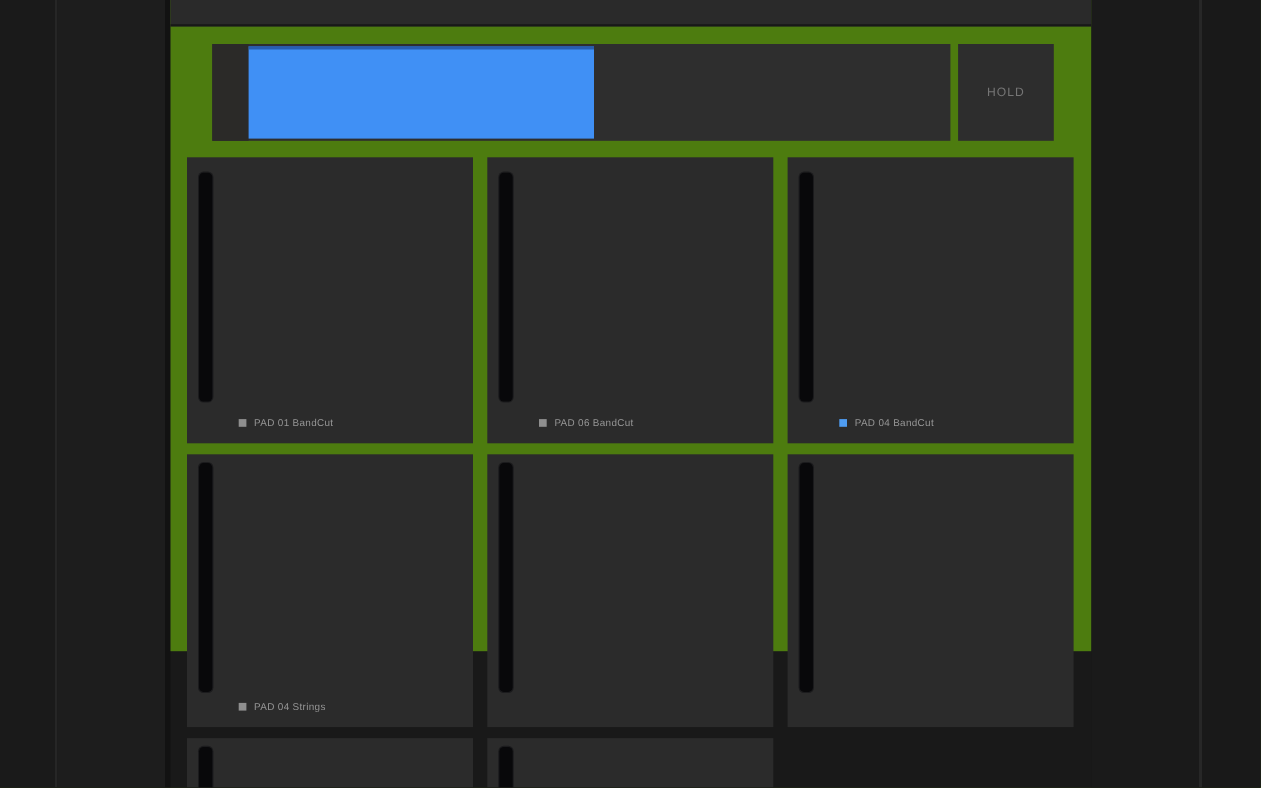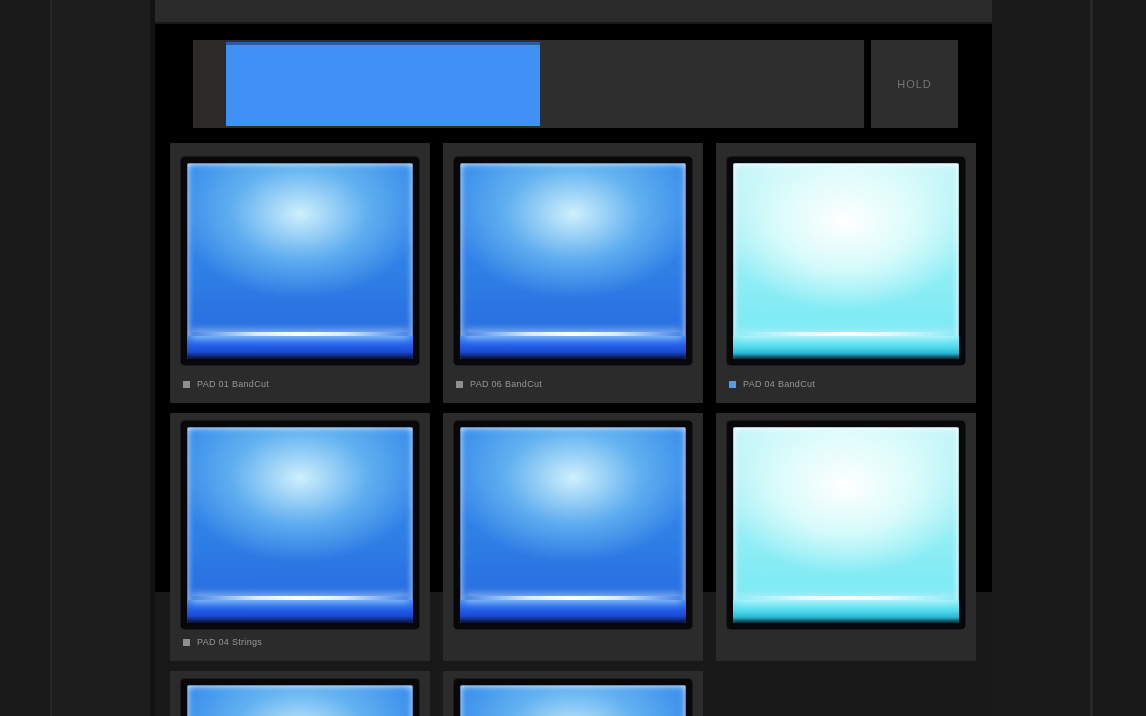--- a/index.html
+++ b/index.html
@@ -10,38 +10,38 @@
   .chrome{position:absolute;top:0;height:716px;}
   .chrome-left-outer{left:0;width:50px;background:#1a1a1a;}
   .seam-1{left:50px;width:2px;background:#262626;}
   .chrome-left-panel{left:52px;width:98px;background:#1d1d1d;}
   .seam-2{left:150px;width:5px;background:#121212;}
   .chrome-right-1{left:992px;width:98px;background:#1a1a1a;}
   .seam-3{left:1090px;width:3px;background:#272727;}
   .chrome-right-2{left:1093px;width:53px;background:#191919;}
 
   
-  .main{position:absolute;left:155px;top:0;width:837px;height:592px;background:#000000;}
+  .main{position:absolute;left:155px;top:0;width:837px;height:592px;background:#4d7c0f;}
   .top-strip{position:absolute;left:0;top:0;width:837px;height:22px;background:#2a2a2a;
     border-bottom:2px solid #181818;}
 
   
   .slider-track{position:absolute;left:38px;top:40px;width:671px;height:88px;background:#2e2e2e;}
   .slider-start-cap{position:absolute;left:0;top:0;width:33px;height:88px;background:#2b2a28;}
   .slider-fill{position:absolute;top:2px;height:84px;background:#4090f5;
     box-shadow:inset 0 3px 0 rgba(12,30,88,.45);}
   .hold-button{position:absolute;left:716px;top:40px;width:87px;height:88px;background:#2d2d2d;
     color:#757575;font-size:11px;letter-spacing:1px;display:flex;align-items:center;
     justify-content:center;cursor:pointer;user-select:none;}
 
   
   .pad-grid{position:absolute;left:15px;top:143px;width:806px;
     display:grid;grid-template-columns:260px 260px 260px;
     grid-template-rows:260px 248px 250px;column-gap:13px;row-gap:10px;}
-  .pad-cell{background:#2b2b2b;display:flex;flex-direction:column;padding-top:14px;
+  .pad-cell{background:#2b2b2b;display:flex;flex-direction:row;padding-top:14px;
     box-sizing:border-box;}
   .pad-cell:nth-child(n+4){padding-top:8px;}
   .pad-frame{margin:0 11px;height:208px;background:#08080a;border-radius:4px;padding:6px;
     box-sizing:border-box;box-shadow:0 0 0 1px #1b1b1d;cursor:pointer;}
   .pad-surface{position:relative;width:100%;height:100%;border-radius:2px;overflow:hidden;
     background:
       radial-gradient(ellipse 75% 60% at 50% 26%, rgba(215,245,253,.95) 0%,
         rgba(130,205,246,.55) 40%, rgba(255,255,255,0) 72%),
       linear-gradient(180deg,#3e94ec 0%,#2e7fe6 55%,#2767de 100%);
     box-shadow:

